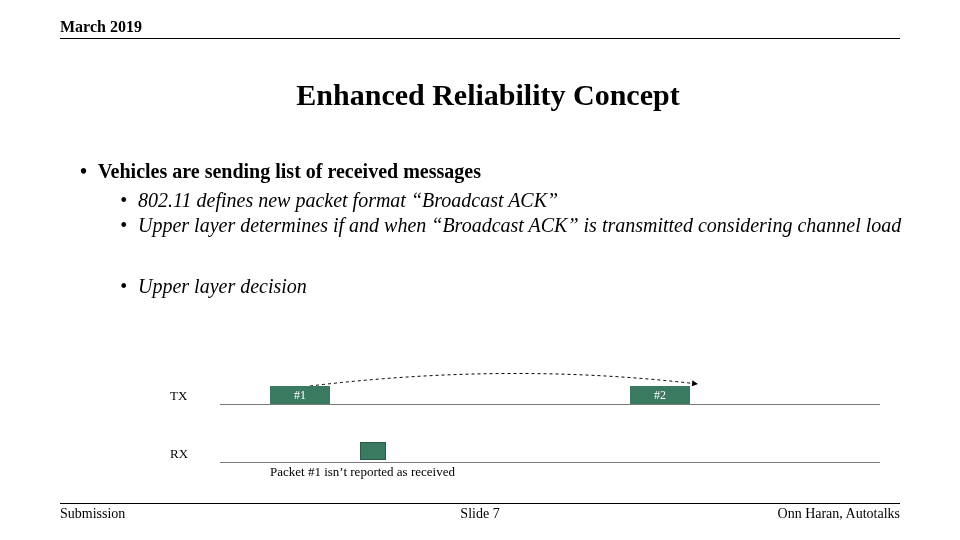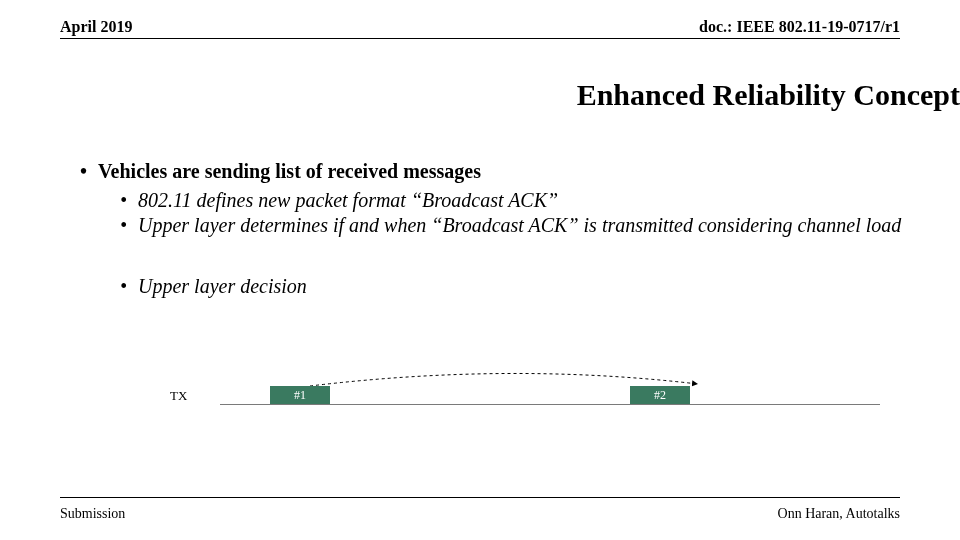--- a/index.html
+++ b/index.html
@@ -1,46 +1,45 @@
 <!DOCTYPE html>
 <html><head>
 <meta charset="utf-8">
 <style>
   * { box-sizing: border-box; margin: 0; padding: 0; }
   html, body { width: 960px; height: 540px; font-family: "Times New Roman", Times, serif; background: #fff; color: #000; }
   .slide { position: relative; width: 960px; height: 540px; }
   .header { position: absolute; top: 18px; left: 60px; right: 60px; display: flex; justify-content: space-between; font-weight: bold; font-size: 16px; border-bottom: 1.5px solid #000; padding-bottom: 2px; }
-  .title { position: absolute; top: 78px; left: 16px; right: 0; text-align: right; font-size: 30px; font-weight: bold; }
+  .title { position: absolute; top: 78px; left: 16px; right: 0; text-align: center; font-size: 30px; font-weight: bold; }
   .content { position: absolute; top: 160px; left: 80px; right: 40px; }
   .b1 { font-size: 20px; font-weight: bold; margin-bottom: 6px; }
   .b1 .dot { display: inline-block; width: 18px; }
   .b2 { font-size: 20px; font-weight: normal; margin-left: 40px; margin-bottom: 2px; font-style: italic; }
   .b2 .dot { display: inline-block; width: 18px; }
   .spacer { height: 18px; }
   .diagram { position: absolute; top: 378px; left: 170px; right: 80px; font-family: "Times New Roman", serif; }
   .row { position: relative; height: 36px; }
   .row-label { position: absolute; left: 0; top: 10px; font-size: 13px; text-align: center; }
   .timeline { position: absolute; left: 50px; right: 0; top: 26px; border-bottom: 1px solid #7a7a7a; }
   .pkt { position: absolute; top: 8px; height: 18px; font-size: 12px; color: #fff; text-align: center; line-height: 18px; }
   .pkt1 { left: 100px; width: 60px; background: #3a7a60; }
   .pkt2 { left: 460px; width: 60px; background: #3a7a60; }
   .pktrx { position: absolute; left: 190px; top: 6px; width: 26px; height: 18px; background: #3a7a60; border: 1px solid #2b5a47; }
   .cap-tx { position: absolute; left: 350px; top: 30px; font-size: 13px; }
   .cap-rx { position: absolute; left: 100px; top: 28px; font-size: 13px; }
   .arc-svg { position: absolute; left: 50px; top: -18px; width: 640px; height: 30px; }
-  .footer { position: absolute; bottom: 18px; left: 60px; right: 60px; border-top: 1.5px solid #000; padding-top: 8px; font-size: 14px; display: flex; justify-content: space-between; }
+  .footer { position: absolute; bottom: 18px; left: 60px; right: 60px; border-top: 1.5px solid #000; padding-top: 2px; font-size: 14px; display: flex; justify-content: space-between; }
   .footer-center { position: absolute; left: 0; right: 0; text-align: center; }
 </style>
 </head>
 <body>
 <div class="slide">
 
 <div class="header">
-  <span>April 2019</span>
-  <span>doc.: IEEE 802.11-19-0717/r1</span>
+  <span>March 2019</span>
 </div>
 
 <div class="title">Enhanced Reliability Concept</div>
 
 <div class="content">
   <div class="b1"><span class="dot">•</span><span>Vehicles are sending list of received messages</span></div>
   <div class="b2"><span class="dot">•</span><span>802.11 defines new packet format “Broadcast ACK”</span></div>
   <div class="b2"><span class="dot">•</span><span>Upper layer determines if and when “Broadcast ACK” is transmitted considering channel load</span></div>
   <div class="spacer"></div>
   <div class="spacer"></div>
@@ -56,20 +55,27 @@
         </marker>
       </defs>
       <path d="M 90 26 Q 290 2 478 24" stroke="#000" stroke-width="1" stroke-dasharray="3,3" fill="none" marker-end="url(#ah)"></path>
     </svg>
     <div class="row-label">TX</div>
     <div class="timeline"></div>
     <div class="pkt pkt1">#1</div>
     <div class="pkt pkt2">#2</div>
   </div>
   <div style="height:22px"></div>
+  <div class="row">
+    <div class="row-label">RX</div>
+    <div class="timeline"></div>
+    <div class="pktrx"></div>
+    <div class="cap-rx">Packet #1 isn’t reported as received</div>
+  </div>
 </div>
 
 <div class="footer">
   <span>Submission</span>
+  <span class="footer-center">Slide 7</span>
   <span>Onn Haran, Autotalks</span>
 </div>
 
 </div>
 
 </body></html>

